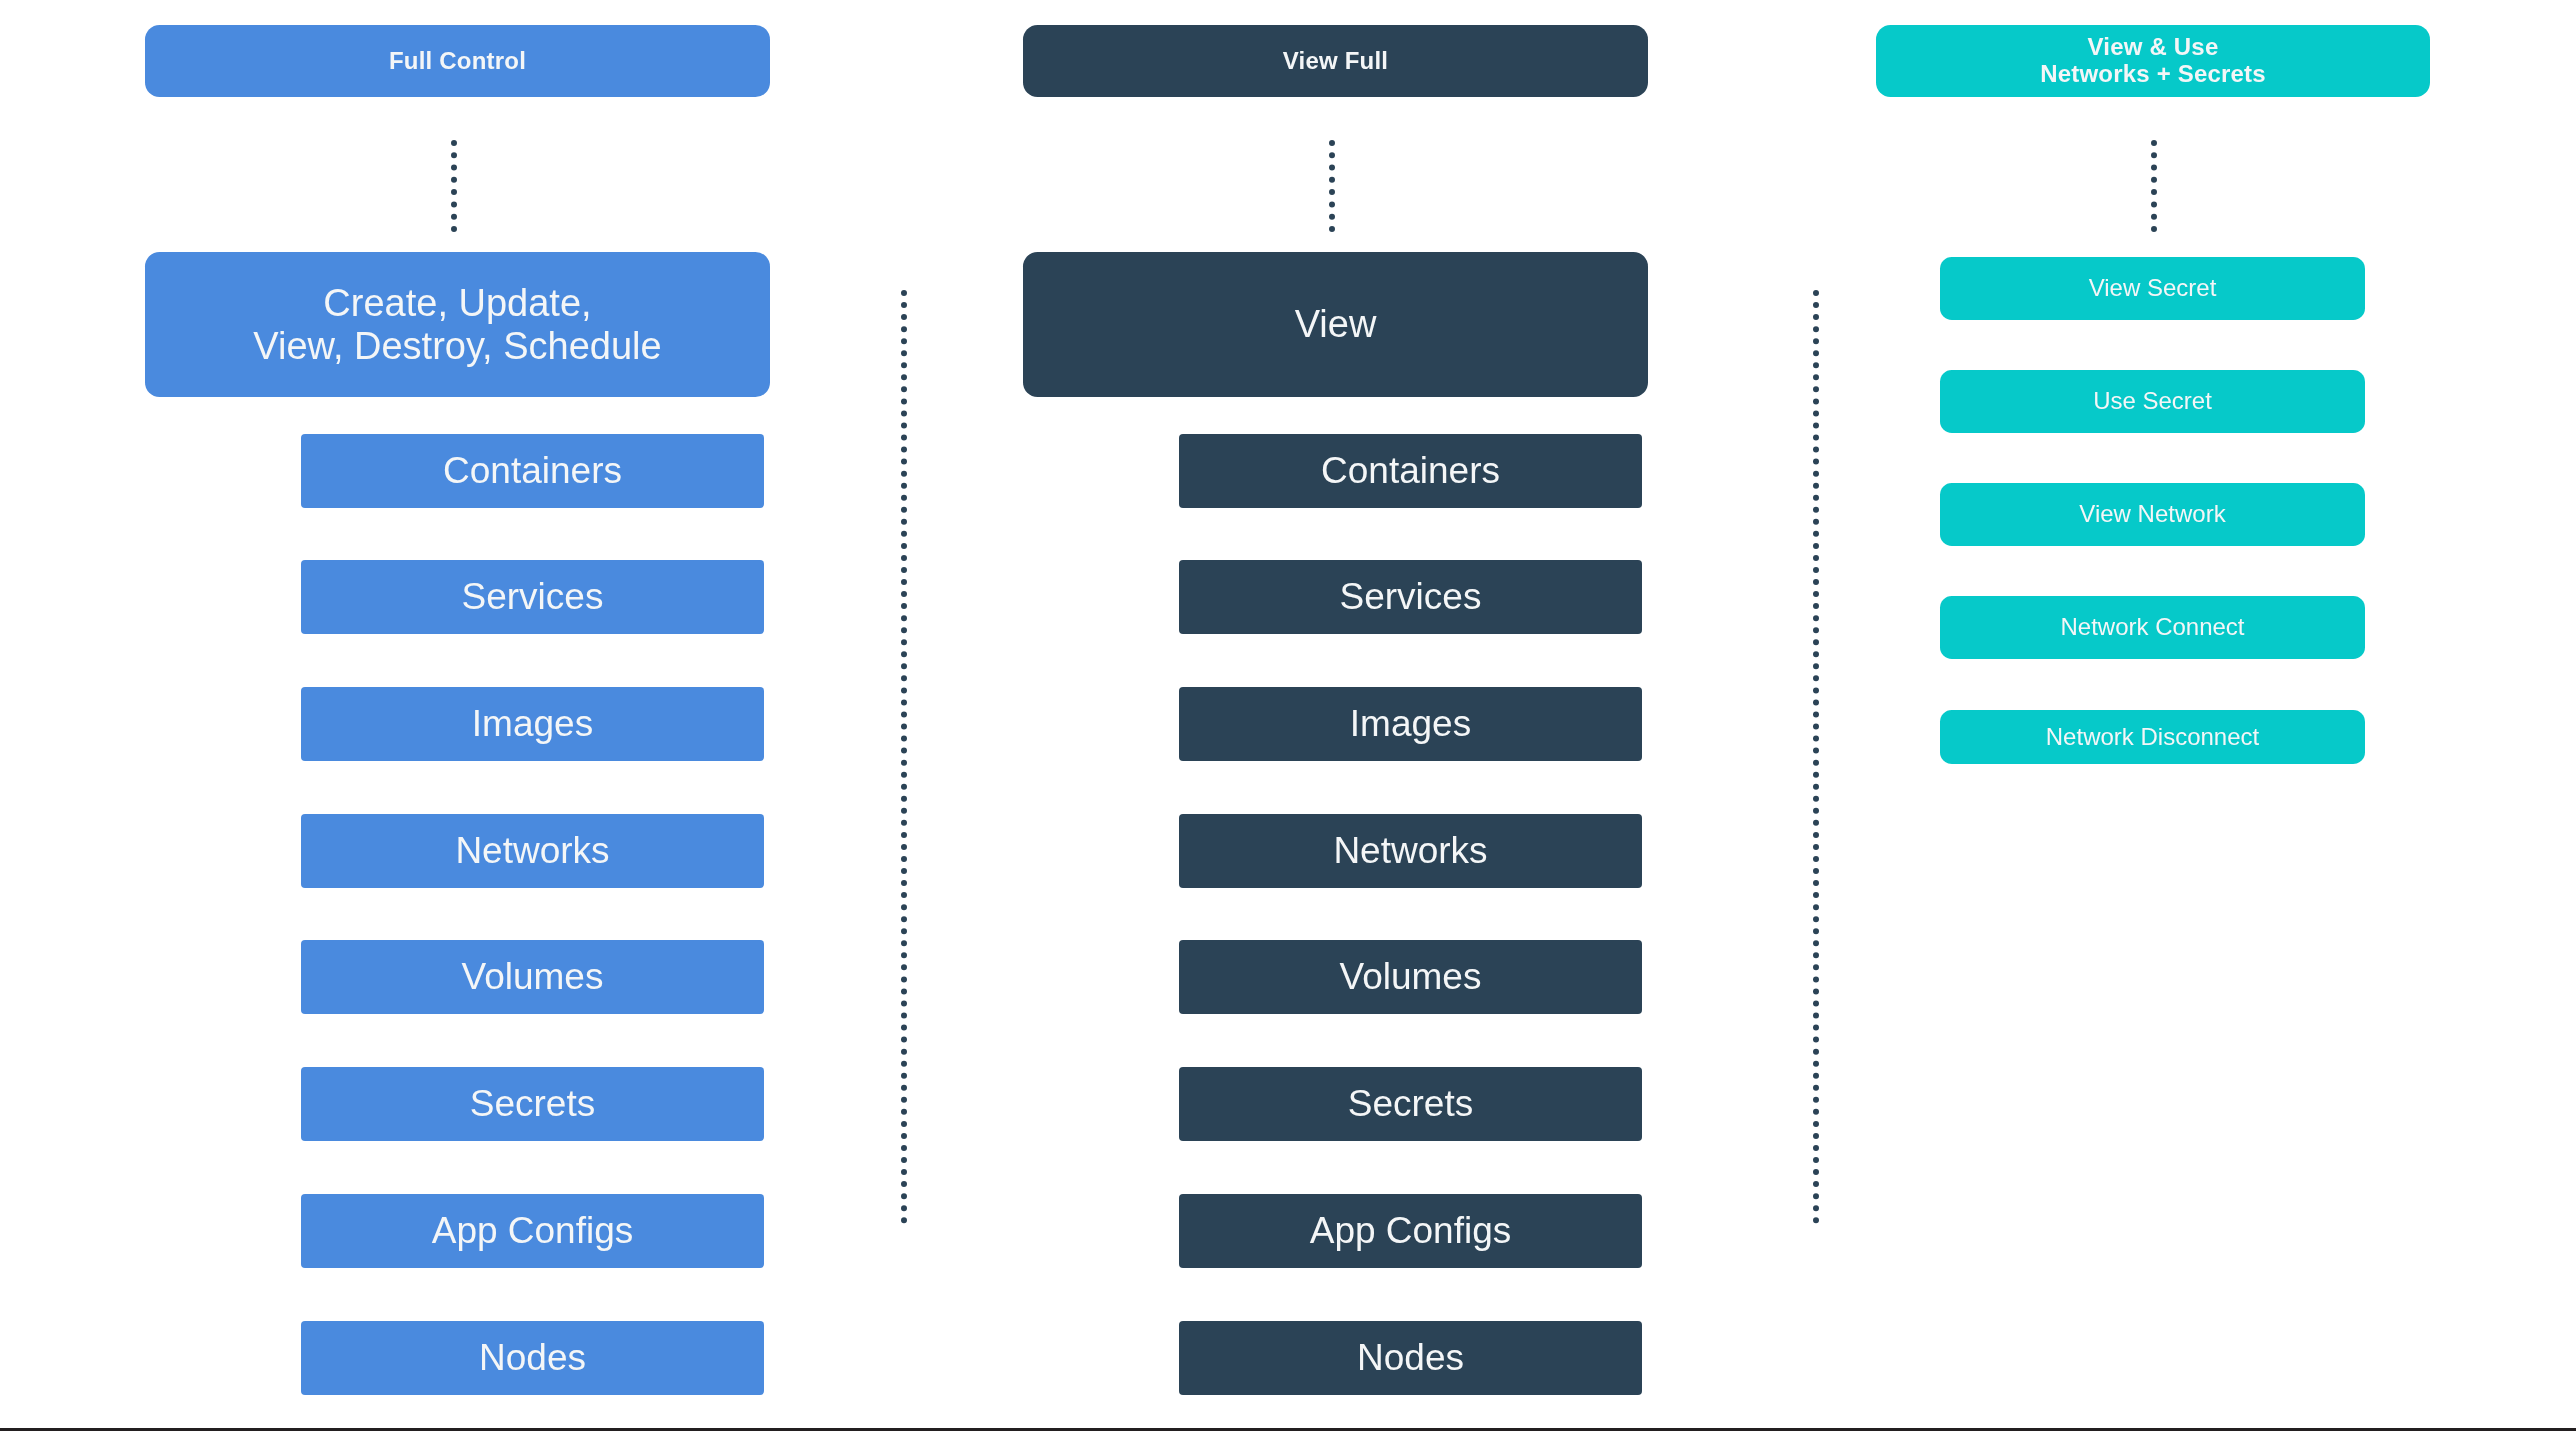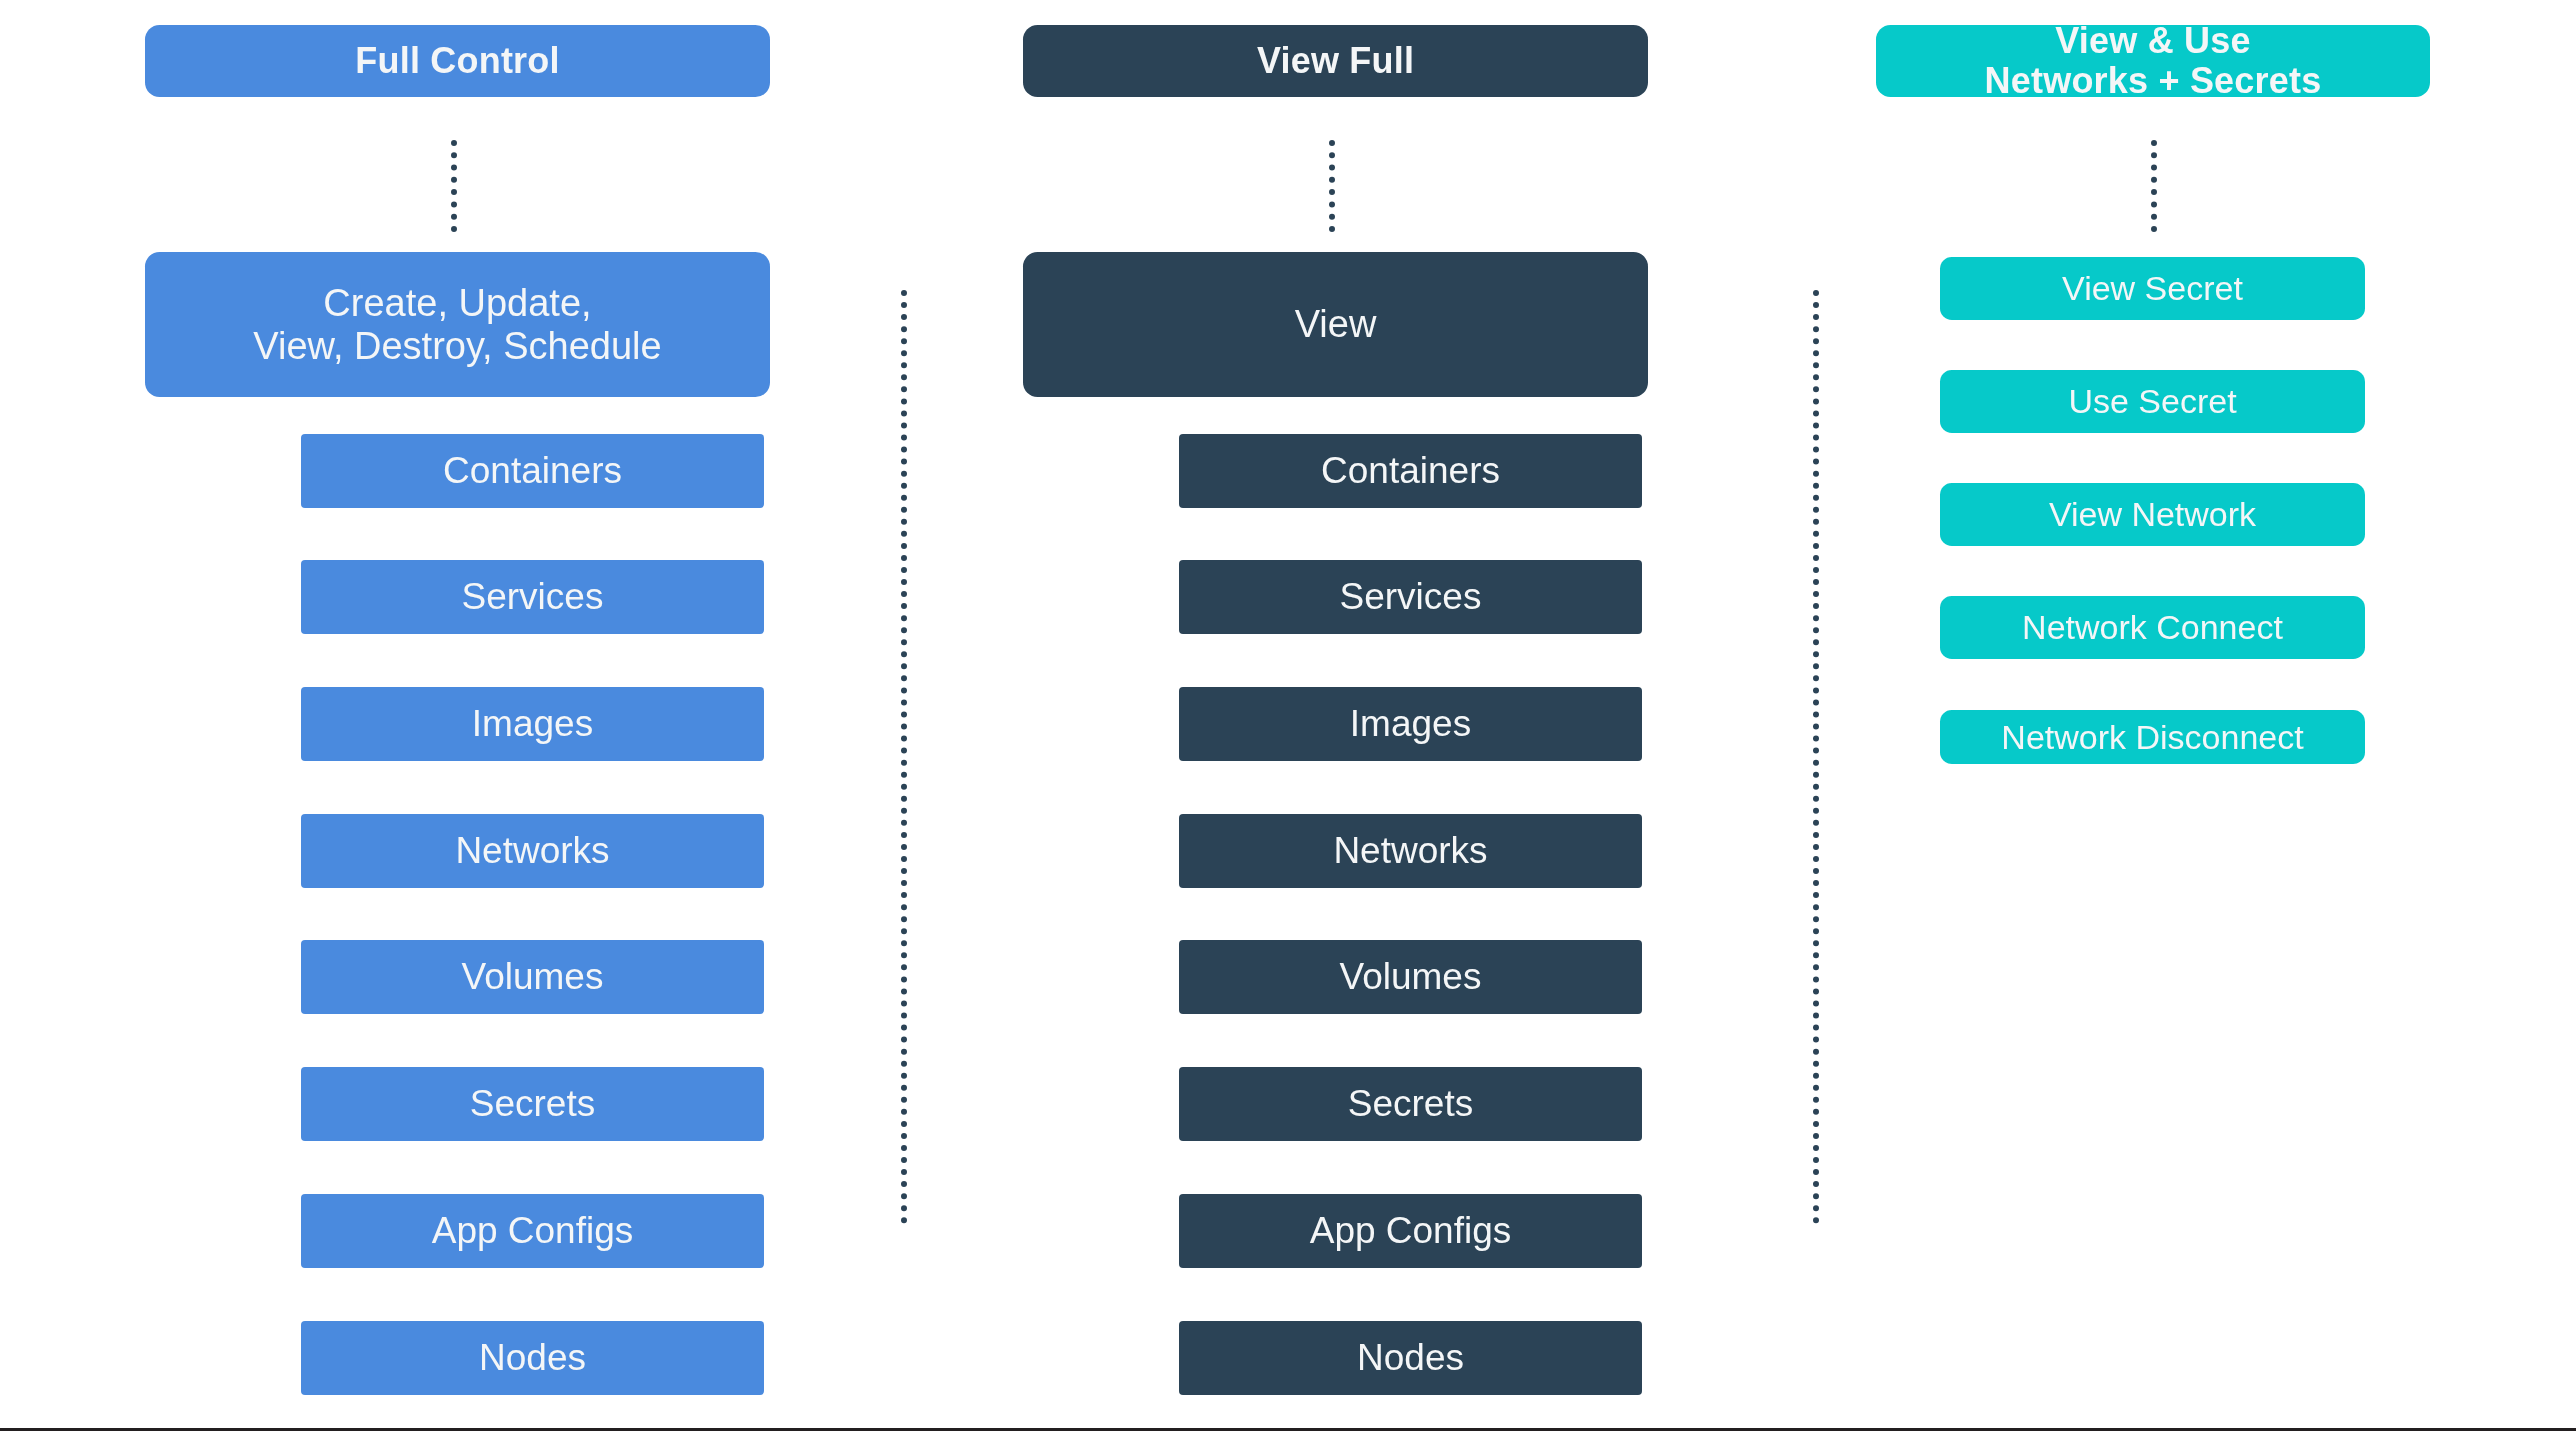--- a/index.html
+++ b/index.html
@@ -30,39 +30,39 @@
     color: #f4f6f7;
     border-radius: 12.7px;
     line-height: 1.12;
     white-space: pre-line;
     padding: 1.8px 9px;
   }
 
   .header-box {
     border-radius: 14.5px;
     font-weight: bold;
-    font-size: 36px;
+    font-size: 24px;
     letter-spacing: 0.2px;
   }
 
   .group-box {
     border-radius: 14.5px;
     font-size: 38px;
     font-weight: normal;
   }
 
   .item-box {
     border-radius: 4px;
     font-size: 37px;
     font-weight: normal;
   }
 
   .small-item-box {
     border-radius: 11.8px;
-    font-size: 34px;
+    font-size: 24px;
     font-weight: normal;
   }
 
   
   .c-blue  { background: #4a8ade; }
   .c-navy  { background: #2b4356; }
   .c-teal  { background: #06c9c9; }
 
   
   .connector {

